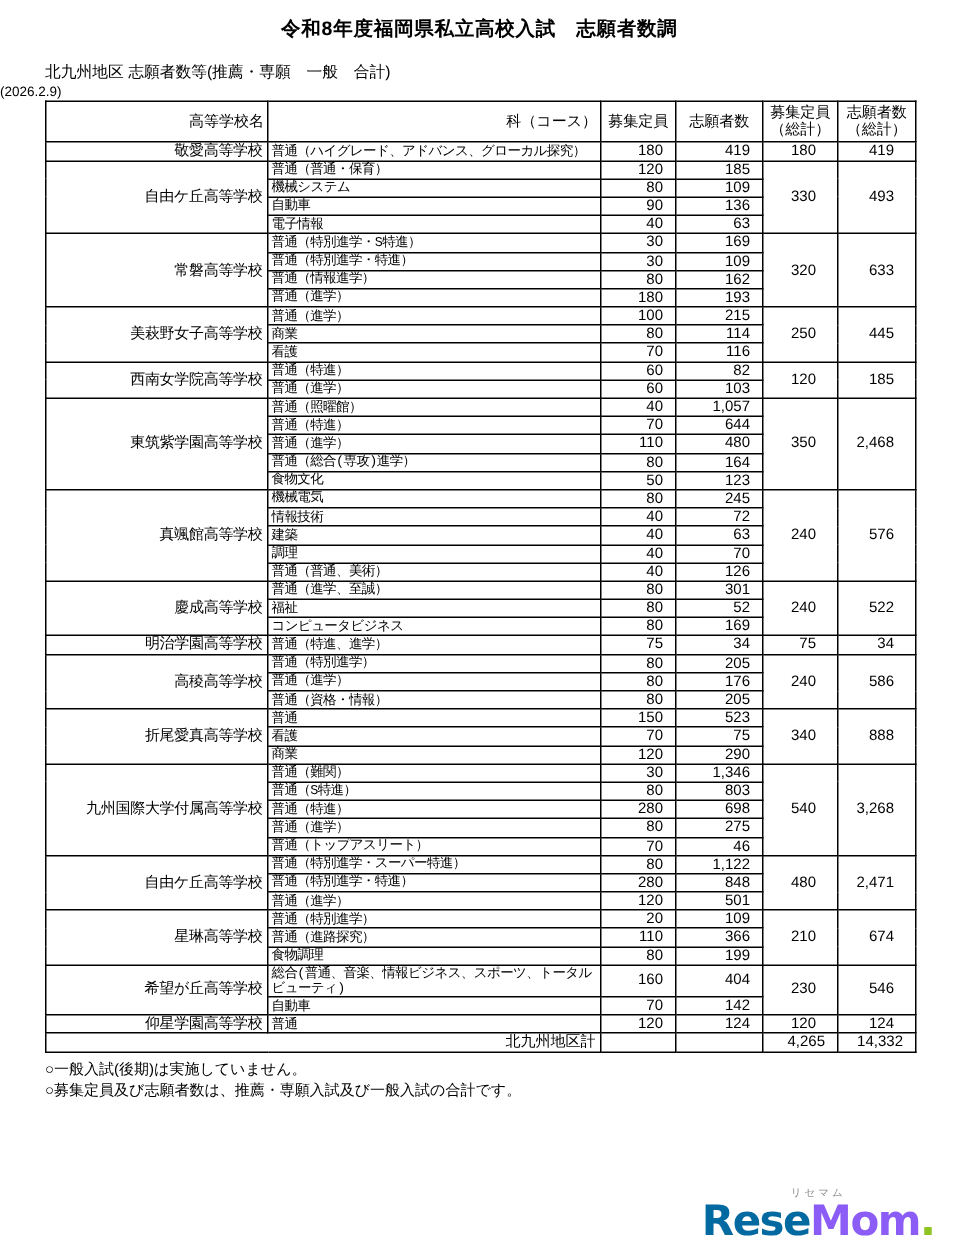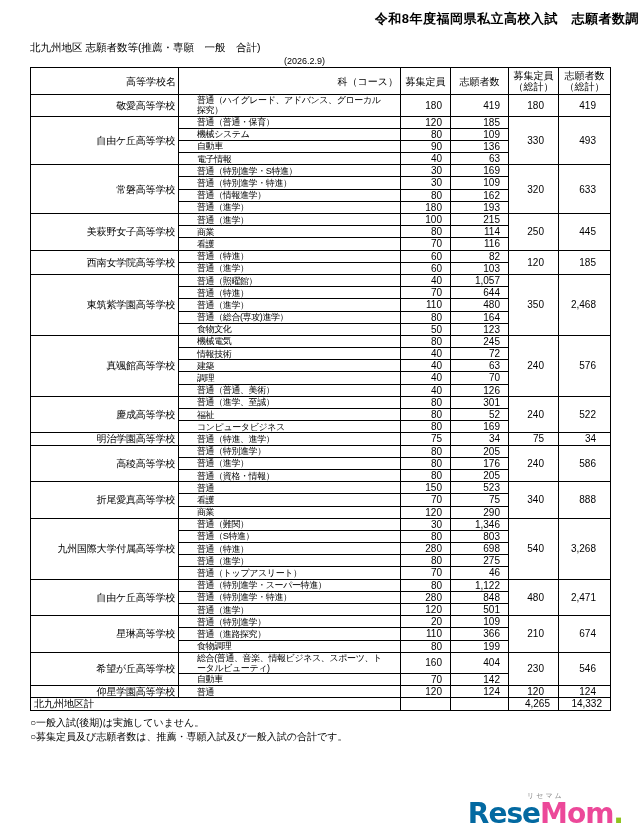--- a/index.html
+++ b/index.html
@@ -1,32 +1,32 @@
 <!DOCTYPE html>
 <html><head>
 <meta charset="utf-8">
 <style>
   * { box-sizing: border-box; }
   html,body { margin:0; padding:0; background:#fff; }
   body { font-family:"Liberation Sans","DejaVu Sans",sans-serif; color:#000; }
   .page { width:639px; height:832px; position:relative; background:#fff; overflow:hidden; }
 
-  .title { text-align:right; font-weight:bold; font-size:13px; padding-top:10px; letter-spacing:0.5px; }
+  .title { text-align:center; font-weight:bold; font-size:13px; padding-top:10px; letter-spacing:0.5px; }
   .subtitle { font-size:10.5px; margin:13px 0 0 30px; }
-  .date-note { font-size:9px; text-align:center; margin:1px 30px 1px 0; }
+  .date-note { font-size:9px; text-align:left; margin:1px 30px 1px 0; }
 
   table.main { border-collapse:collapse; margin:0 0 0 30px; width:580px; table-layout:fixed; border:1px solid #000; }
   th, td { border:1px solid #000; font-size:10px; padding:0 3px; height:12px; line-height:1.12; overflow:hidden; vertical-align:middle; }
   thead th { font-weight:normal; text-align:center; white-space:pre-line; padding:2px 2px; }
   th.h-school, th.h-course { text-align:right; padding-left:5px; }
   td.c-school { text-align:right; padding-left:3px; letter-spacing:-0.2px; }
-  td.c-course { text-align:left; font-size:9px; letter-spacing:-0.4px; padding:0 18px; }
+  td.c-course { text-align:left; font-size:9px; letter-spacing:-0.4px; padding:0 2px;font-family:Liberation Mono, monospace; }
   td.c-num { text-align:right; padding-right:8px; }
   td.c-total { text-align:right; padding-right:14px; }
-  td.c-footer-label { text-align:left; padding-left:3px; }
+  td.c-footer-label { text-align:right; padding-left:3px; }
   td.c-footer-total { padding-right:8px;margin-top:39px; }
 
   .notes { margin:5px 0 0 30px; font-size:10px; line-height:1.45; }
   .note-line { white-space:nowrap; }
 
   .logo { position:absolute; right:16px; bottom:4px; text-align:center; line-height:1; }
   .logo-kana { font-size:7px; color:#8a8a8a; letter-spacing:2px; margin-bottom:1px; }
   .logo-text { font-size:28px; font-weight:bold; font-family:"DejaVu Sans","Liberation Sans",sans-serif; letter-spacing:-1px; }
   .logo-rese { color:#4d4d4d; }
   .logo-mom  { color:#8fc31f; }
@@ -361,16 +361,16 @@
       </tbody>
   </table>
 
   <div class="notes">
     <div class="note-line">○一般入試(後期)は実施していません。</div>
     <div class="note-line">○募集定員及び志願者数は、推薦・専願入試及び一般入試の合計です。</div>
   </div>
 
   <div class="logo">
     <div class="logo-kana">リセマム</div>
-    <div class="logo-text"><span class="logo-rese" style="color: #0369a1;">Rese</span><span class="logo-mom" style="color: #ec4899;">Mom</span><span class="logo-dot" style="color: rgb(143, 195, 31);">.</span></div>
+    <div class="logo-text"><span class="logo-rese" style="color: #0369a1;">Rese</span><span class="logo-mom" style="color: #8b5cf6;">Mom</span><span class="logo-dot" style="color: rgb(143, 195, 31);">.</span></div>
   </div>
 
 </div>
 
 </body></html>

